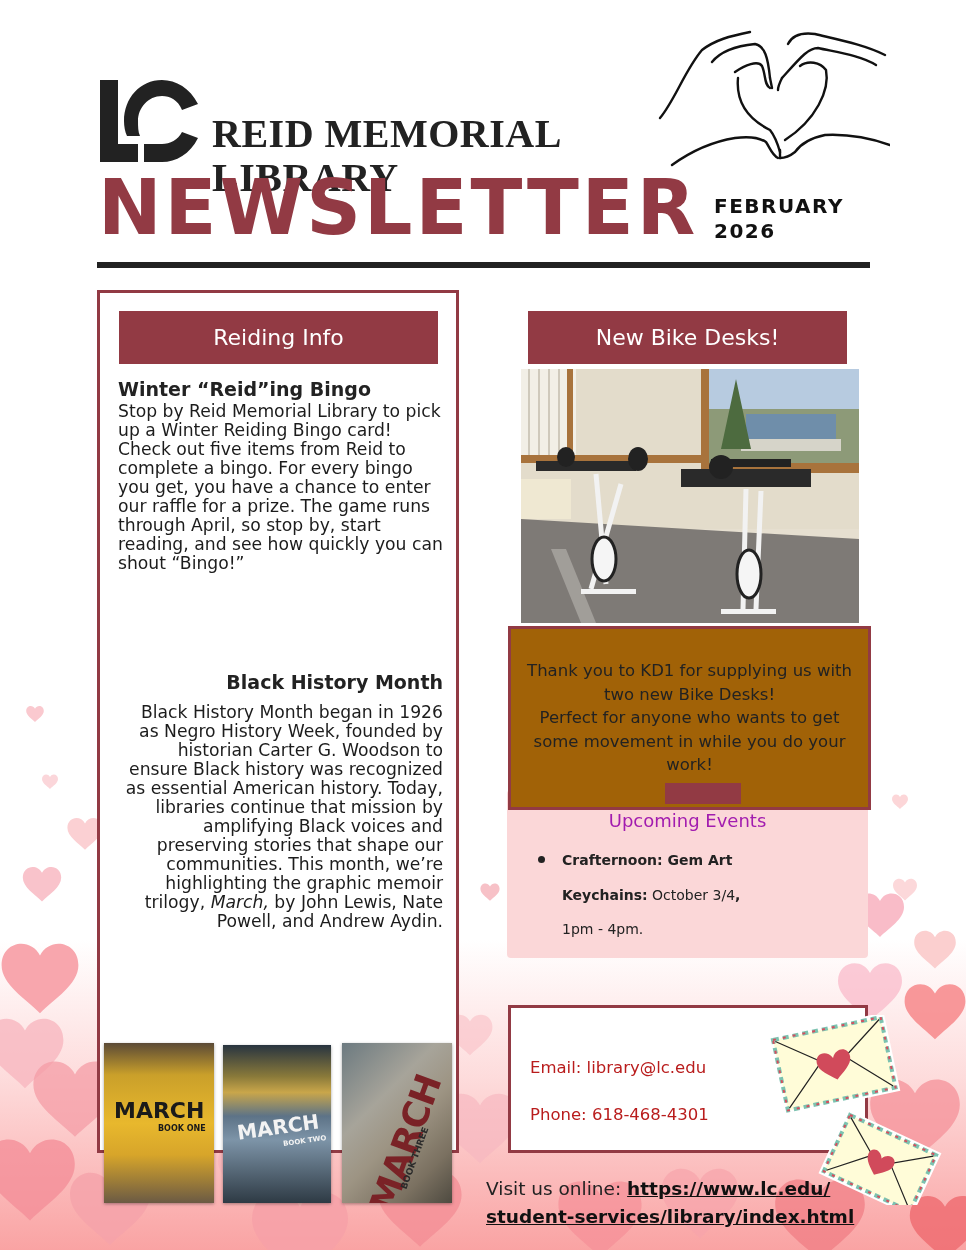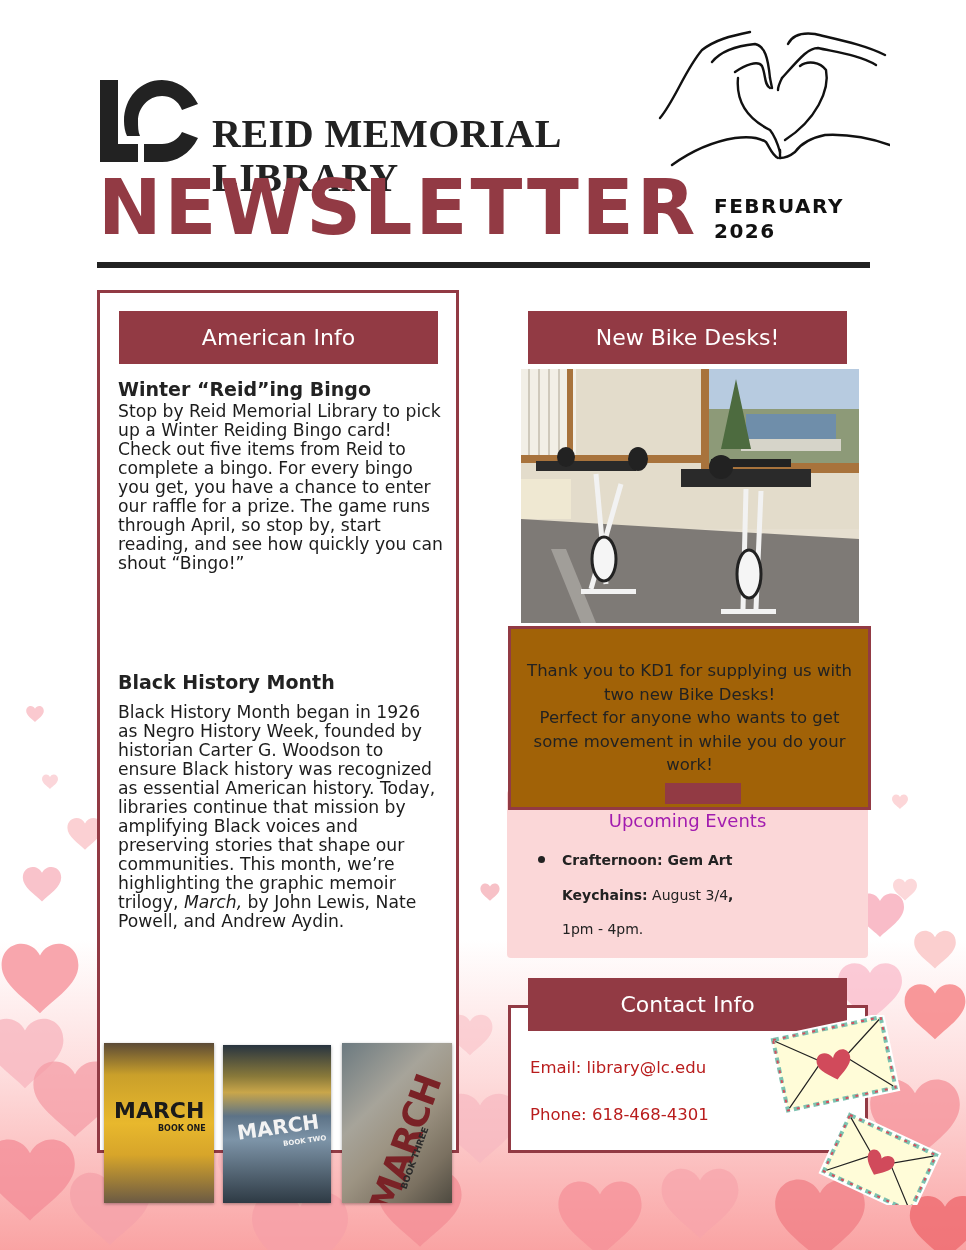--- a/index.html
+++ b/index.html
@@ -172,28 +172,28 @@
 
     <path d="M235,25 C215,15 190,10 165,4 C150,2 142,6 138,14"></path>
     <path d="M226,35 C210,25 185,22 168,18 C158,18 150,28 132,48"></path>
     <path d="M150,36 C158,30 170,32 176,40 C180,60 166,90 135,110"></path>
     <path d="M240,115 C220,108 195,104 175,105 C160,108 150,115 145,122 C140,126 135,128 130,128"></path>
     <path d="M132,48 C130,52 128,56 128,60"></path>
     <path d="M130,120 L130,128"></path>
   </svg>
 
   <div class="info-panel"></div>
-  <div class="section-header" style="left:119px; top:311px; width:319px; height:53px;">American Info</div>
+  <div class="section-header" style="left:119px; top:311px; width:319px; height:53px;">Reiding Info</div>
 
   <div class="article" style="top:376px;">
     <div class="article-title">Winter “Reid”ing Bingo</div>
     <div class="article-body">Stop by Reid Memorial Library to pick up a Winter Reiding Bingo card! Check out five items from Reid to complete a bingo. For every bingo you get, you have a chance to enter our raffle for a prize. The game runs through April, so stop by, start reading, and see how quickly you can shout “Bingo!”</div>
   </div>
 
-  <div class="article" style="top:669px;">
+  <div class="article" style="top:669px;text-align:right;">
     <div class="article-title" style="margin-bottom:8px;">Black History Month</div>
     <div class="article-body"><span>Black History Month began in 1926 as Negro History Week, founded by historian Carter G. Woodson to ensure Black history was recognized as essential American history. Today, libraries continue that mission by amplifying Black voices and preserving stories that shape our communities. This month, we’re highlighting the graphic memoir trilogy, </span><em>March,</em><span> by John Lewis, Nate Powell, and Andrew Aydin.</span></div>
   </div>
 
   <div class="book-covers">
     <div class="book" style="left:0; top:0; width:110px; height:160px; background: linear-gradient(to bottom, #5b4a36 0%, #caa02a 20%, #e8b82d 50%, #d7a52a 70%, #6b5a44 100%);">
       <div class="title" style="left:10px; top:55px; font-size:22px; color:#1a1a1a;">MARCH</div>
       <div class="title" style="left:30px; top:81px; font-size:8px; color:#1a1a1a;padding-left:24px;">BOOK ONE</div>
     </div>
     <div class="book" style="left:119px; top:2px; width:108px; height:158px; background: linear-gradient(to bottom, #283440 0%, #8a7a3a 20%, #c9a64a 30%, #5d7387 45%, #7d94a8 60%, #2e3a44 100%);">
@@ -257,28 +257,27 @@
   </div>
 
   <div class="events-card"></div>
   <div class="events-tape"></div>
   <div class="events-title">Upcoming Events</div>
   <div class="events-list">
     <div style="position:relative;">
       <span class="bullet"></span>
       <div class="text">
         <b>Crafternoon: Gem Art</b><br>
-        <b>Keychains:</b><span> August 3/4</span><b>,</b><br>
+        <b>Keychains:</b><span> October 3/4</span><b>,</b><br>
         <span>1pm - 4pm.</span>
       </div>
     </div>
   </div>
 
   <div class="contact-box"></div>
-  <div class="section-header" style="left:528px; top:978px; width:319px; height:53px;">Contact Info</div>
   <div class="contact-line" style="top:1058px;">
     <span>Email:</span>
     <span>library@lc.edu</span>
   </div>
   <div class="contact-line" style="top:1105px;">
     <span>Phone:</span>
     <span>618-468-4301</span>
   </div>
 
   <svg class="envelopes" viewBox="0 0 190 190">
@@ -293,14 +292,17 @@
 
     <g transform="translate(85,100) rotate(25)">
       <rect x="0" y="0" width="95" height="62" fill="#fffcd8" stroke="#ffffff" stroke-width="8"></rect>
       <rect x="0" y="0" width="95" height="62" fill="#fffcd8" stroke="#7cc2b0" stroke-width="4" stroke-dasharray="6 4"></rect>
       <rect x="0" y="0" width="95" height="62" fill="none" stroke="#d44f5e" stroke-width="2" stroke-dasharray="3 7"></rect>
       <path d="M2,2 L47,34 L93,2 M2,60 L36,28 M93,60 L58,28" stroke="#222" stroke-width="1.2" fill="none"></path>
       <path d="M47,26 C43,18 33,19 33,27 C33,34 41,39 47,44 C53,39 61,34 61,27 C61,19 51,18 47,26 Z" fill="#d14a5b"></path>
     </g>
   </svg>
 
+  <div class="visit">
+    <span>Visit us online: </span><a><span>https://www.lc.edu/</span><br><span>student-services/library/index.html</span></a>
+  </div>
 
 </div>
 
 </body></html>

